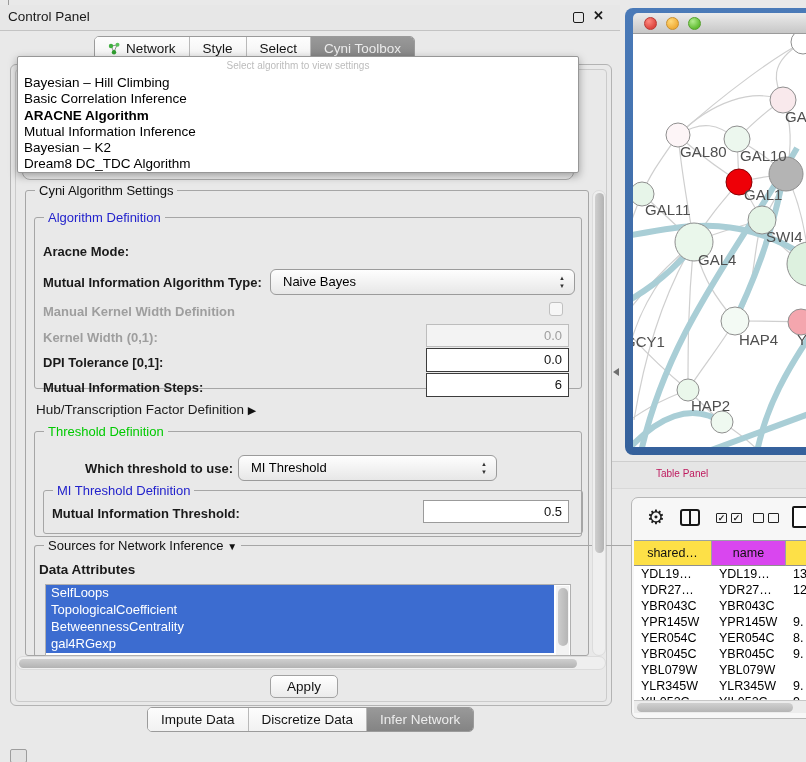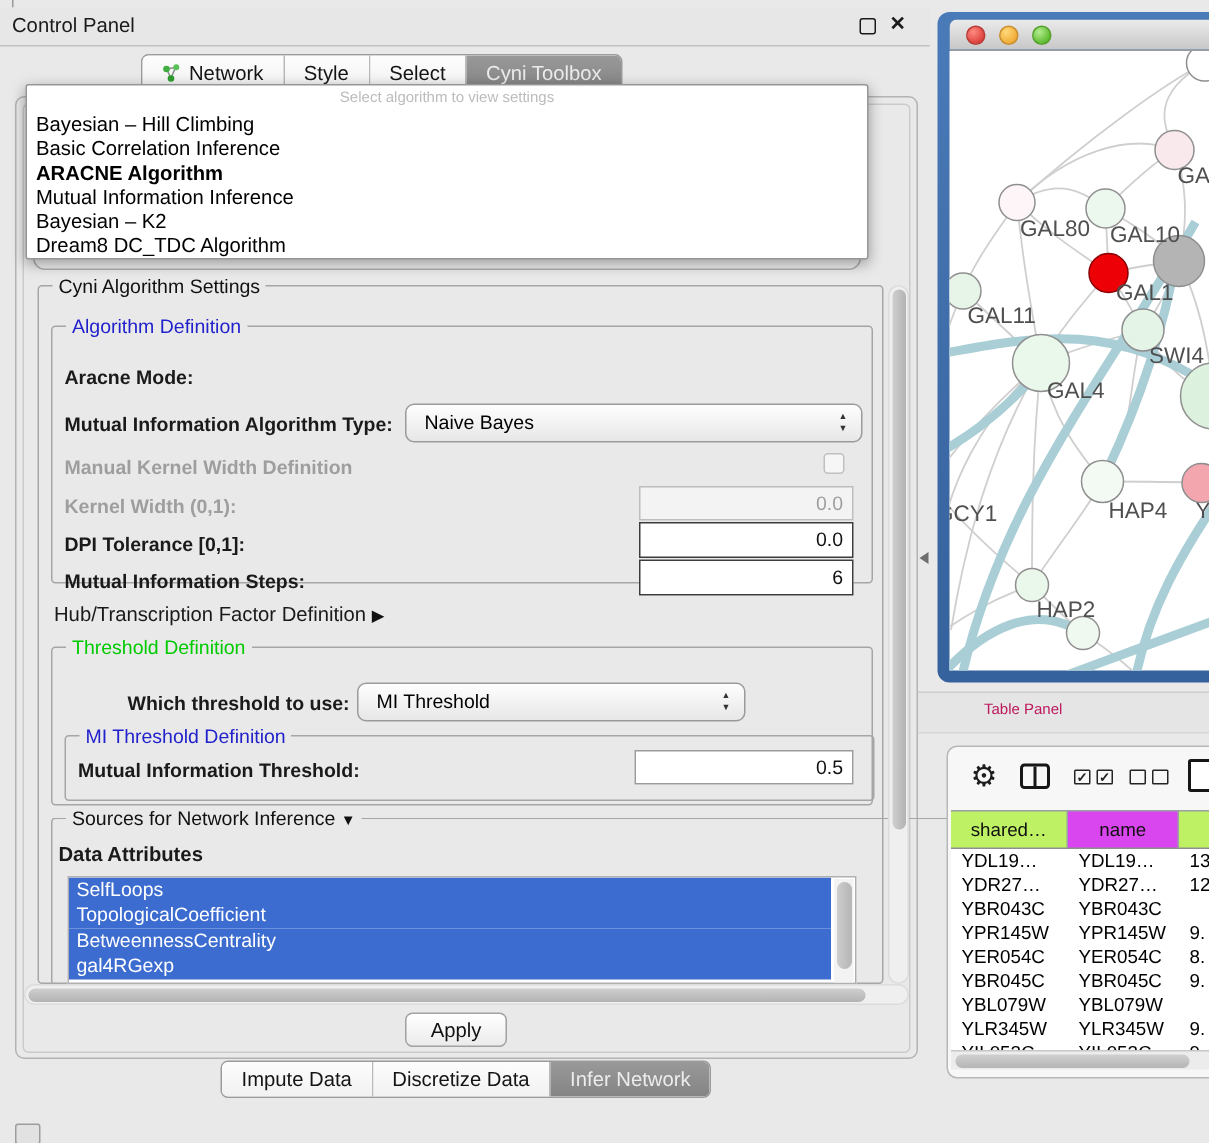--- a/index.html
+++ b/index.html
@@ -131,21 +131,21 @@
   #colsplit-icon::after { content:""; position:absolute; left:7px; top:0; width:2px; height:13px; background:#161616; }
   .cb { position:absolute; top:15px; width:11px; height:10px; border:1.6px solid #242424;
     border-radius:1px; font-size:9px; line-height:8px; text-align:center; color:#242424; font-weight:bold; }
   #doc-icon { position:absolute; left:160px; top:8px; width:20px; height:22px;
     border:2px solid #161616; border-radius:2px; background:#fff; }
 
   #tp-grid { position:absolute; left:2px; top:42px; width:188px; height:160px; overflow:hidden; }
   .th { position:absolute; top:0; height:26px; border-right:1px solid #9aa0a4;
     border-top:1px solid #9aa0a4; border-bottom:1px solid #8f8f8f; font-size:12.5px;
     text-align:center; line-height:25px; color:#111; }
-  .th.bluebg { background:#bef264; } .th.graybg { background:#d946ef; }
+  .th.bluebg { background:#fde047; } .th.graybg { background:#d946ef; }
   .trow { position:absolute; height:16px; width:260px; background:#fff; }
   .td { position:absolute; font-size:12.5px; line-height:16px; color:#000; white-space:nowrap; }
   #tp-hscroll { position:absolute; left:2px; top:202px; width:186px; height:13px;
     background:#ececec; border-top:1px solid #c7c7c7; }
   #tp-hthumb { position:absolute; left:3px; top:2px; width:156px; height:9px;
     background:linear-gradient(#d0d0d0,#b5b5b5); border-radius:5px; }
 </style>
 </head>
 <body>
 

